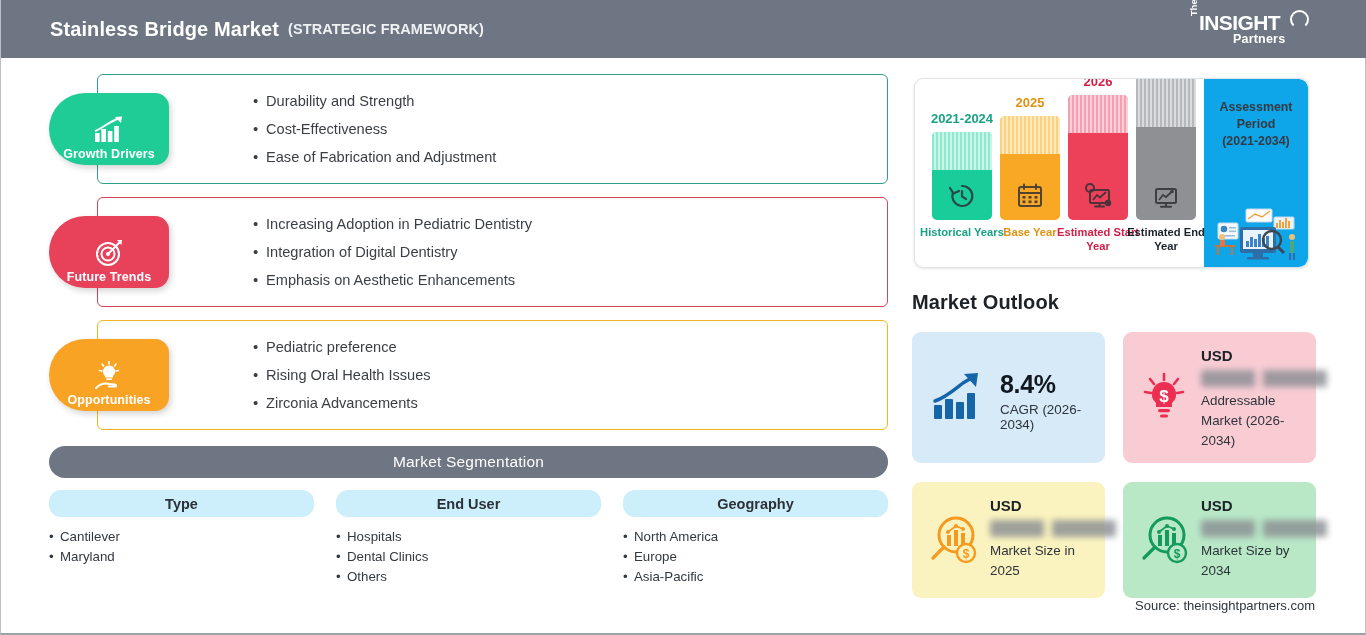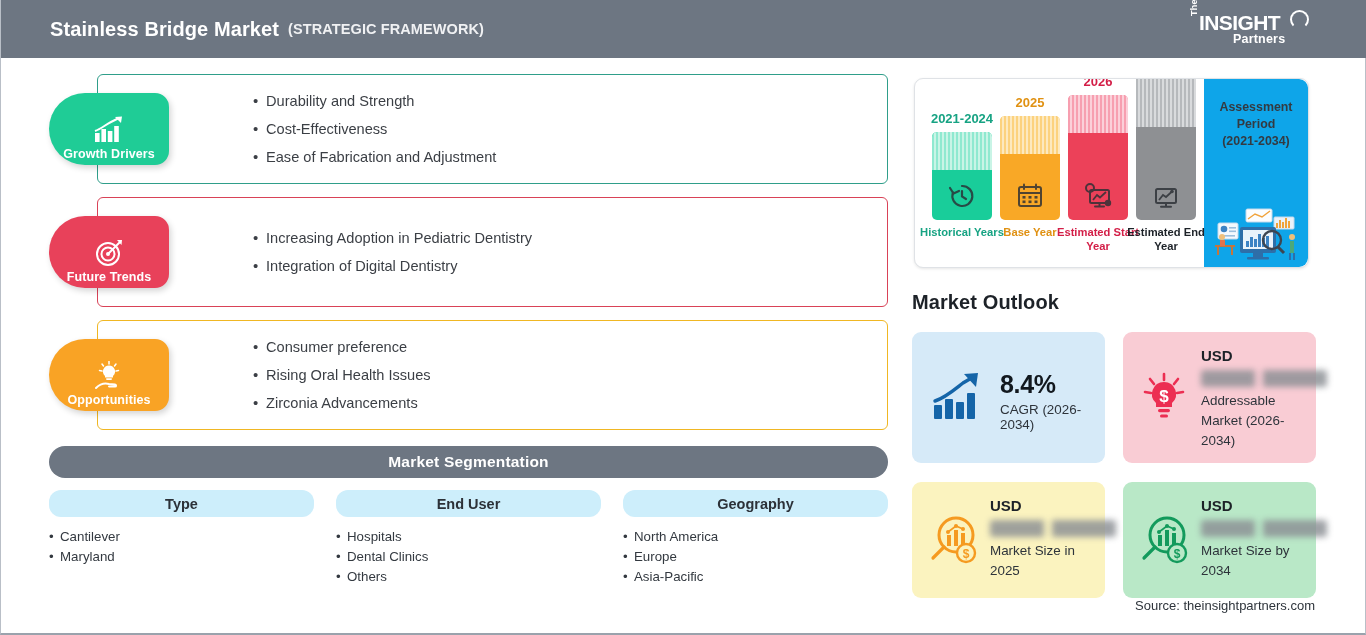--- a/index.html
+++ b/index.html
@@ -116,21 +116,21 @@
     color:#3b3f45;
     display:inline-block;width:13px;
     font-size:15px;
   }
 
   
   .seg-hdr{
     position:absolute;left:48px;top:446px;width:839px;height:32px;
     background:#6d7682;border-radius:16px;
     display:flex;align-items:center;justify-content:center;
-    color:#fff;font-size:15.5px;font-weight:bold;letter-spacing:.2px;
+    color:#fff;font-size:15.5px;font-weight:normal;letter-spacing:.2px;
   }
   .seg-col{
     position:absolute;top:490px;
   }
   .seg-cap{
     height:27px;background:#cdeefb;border-radius:12px;
     display:flex;align-items:center;justify-content:center;
     color:#2c3138;font-size:14.5px;font-weight:bold;
   }
   .seg-items{margin:0;padding:0;margin-top:10px;}
@@ -263,40 +263,41 @@
       <span class="badge-label">Growth Drivers</span>
     </div>
   </div>
 
   <div class="drv t-red" style="left:48px;top:197px;width:839px;height:110px;">
     <div class="panel">
       <div class="blist">
         <ul>
           <li>Increasing Adoption in Pediatric Dentistry</li>
           <li>Integration of Digital Dentistry</li>
+          <li>Emphasis on Aesthetic Enhancements</li>
         </ul>
       </div>
     </div>
     <div class="badge red">
       <svg class="badge-ico" viewBox="0 0 34 30">
         <circle cx="16" cy="16" r="11" stroke="#fff" stroke-width="2" fill="none"></circle>
         <circle cx="16" cy="16" r="6.5" stroke="#fff" stroke-width="2" fill="none"></circle>
         <circle cx="16" cy="16" r="2" fill="#fff"></circle>
         <path d="M16 16 L28 4" stroke="#fff" stroke-width="2"></path>
         <path d="M25 2 L30 2 L29.5 7 Z" fill="#fff"></path>
       </svg>
       <span class="badge-label">Future Trends</span>
     </div>
   </div>
 
   <div class="drv t-orange" style="left:48px;top:320px;width:839px;height:110px;">
     <div class="panel">
       <div class="blist">
         <ul>
-          <li>Consumer preference</li>
+          <li>Pediatric preference</li>
           <li>Rising Oral Health Issues</li>
           <li>Zirconia Advancements</li>
         </ul>
       </div>
     </div>
     <div class="badge orange">
       <svg class="badge-ico" viewBox="0 0 34 30">
         <g stroke="#fff" stroke-width="1.5" stroke-linecap="round">
           <line x1="17" y1="0.5" x2="17" y2="3"></line>
           <line x1="10" y1="3" x2="11.5" y2="5"></line>

